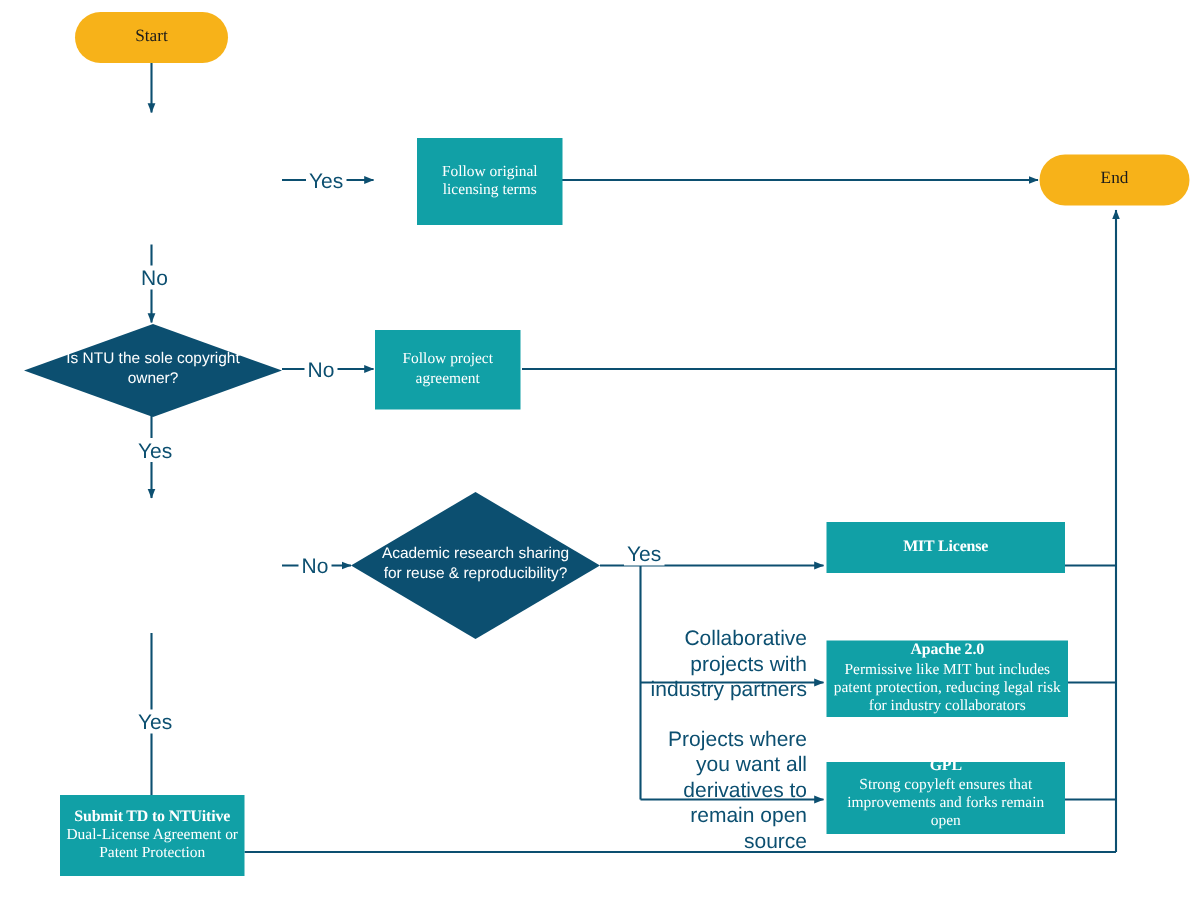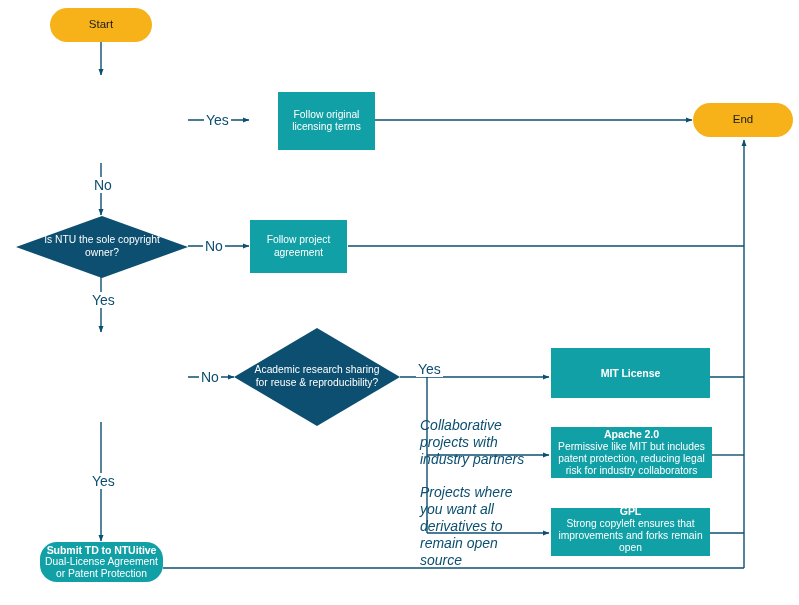--- a/index.html
+++ b/index.html
@@ -28,20 +28,21 @@
   .node {
     position: absolute;
     box-sizing: border-box;
     display: flex;
     flex-direction: column;
     align-items: center;
     justify-content: center;
     text-align: center;
     color: #ffffff;
     line-height: 1.18;
+    font-family: Liberation Serif, serif;
   }
   .terminator {
     background: #F7B219;
     border-radius: 18px;
     color: #1b1b1b;
     font-size: 11.5px;
   }
   .process {
     background: #11A0A6;
     font-size: 10.3px;
@@ -83,24 +84,24 @@
   .edge-label {
     position: absolute;
     color: #0C4F70;
     font-size: 14px;
     white-space: nowrap;
     background: #ffffff;
     padding: 0 2px;
   }
   .edge-label.multiline {
     white-space: normal;
+    text-align: right;
     line-height: 1.22;
     background: transparent;
     padding: 0;
-    font-style: italic;
   }
 </style>
 </head>
 <body>
 
 <div id="canvas">
 
   <svg class="edges" viewBox="0 0 799 605">
     <defs>
       <marker id="arrow" markerWidth="7" markerHeight="7" refX="6.2" refY="3" orient="auto" markerUnits="userSpaceOnUse">
@@ -163,35 +164,35 @@
   </div>
 
   <div class="node process" style="left:250px; top:92px; width:97px; height:58px;margin-left:28px;">
     <span>Follow original licensing terms</span>
   </div>
 
   <div class="node process" style="left:250px; top:220px; width:97px; height:53px;">
     <span>Follow project agreement</span>
   </div>
 
-  <div class="node process" style="left:551px; top:348px; width:159px; height:50px;">
+  <div class="node process" style="left:551px; top:348px; width:159px; height:34px;">
     <span class="title">MIT License</span>
   </div>
 
   <div class="node process" style="left:551px; top:427px; width:161px; height:51px;">
     <span class="title">Apache 2.0</span>
     <span>Permissive like MIT but includes patent protection, reducing legal risk for industry collaborators</span>
   </div>
 
   <div class="node process" style="left:551px; top:508px; width:159px; height:48px;justify-content:flex-end;">
     <span class="title">GPL</span>
     <span>Strong copyleft ensures that improvements and forks remain open</span>
   </div>
 
-  <div class="node process" style="left:40px; top:542px; width:123px; height:40px;border-radius:17px;">
+  <div class="node process" style="left:40px; top:530px; width:123px; height:54px;">
     <span class="title">Submit TD to NTUitive</span>
     <span>Dual-License Agreement or Patent Protection</span>
   </div>
 
   <div class="edge-label" style="left:204px; top:112px;">Yes</div>
   <div class="edge-label" style="left:92px; top:177px;">No</div>
   <div class="edge-label" style="left:203px; top:238px;">No</div>
   <div class="edge-label" style="left:90px; top:292px;">Yes</div>
   <div class="edge-label" style="left:199px; top:369px;">No</div>
   <div class="edge-label" style="left:90px; top:473px;">Yes</div>

